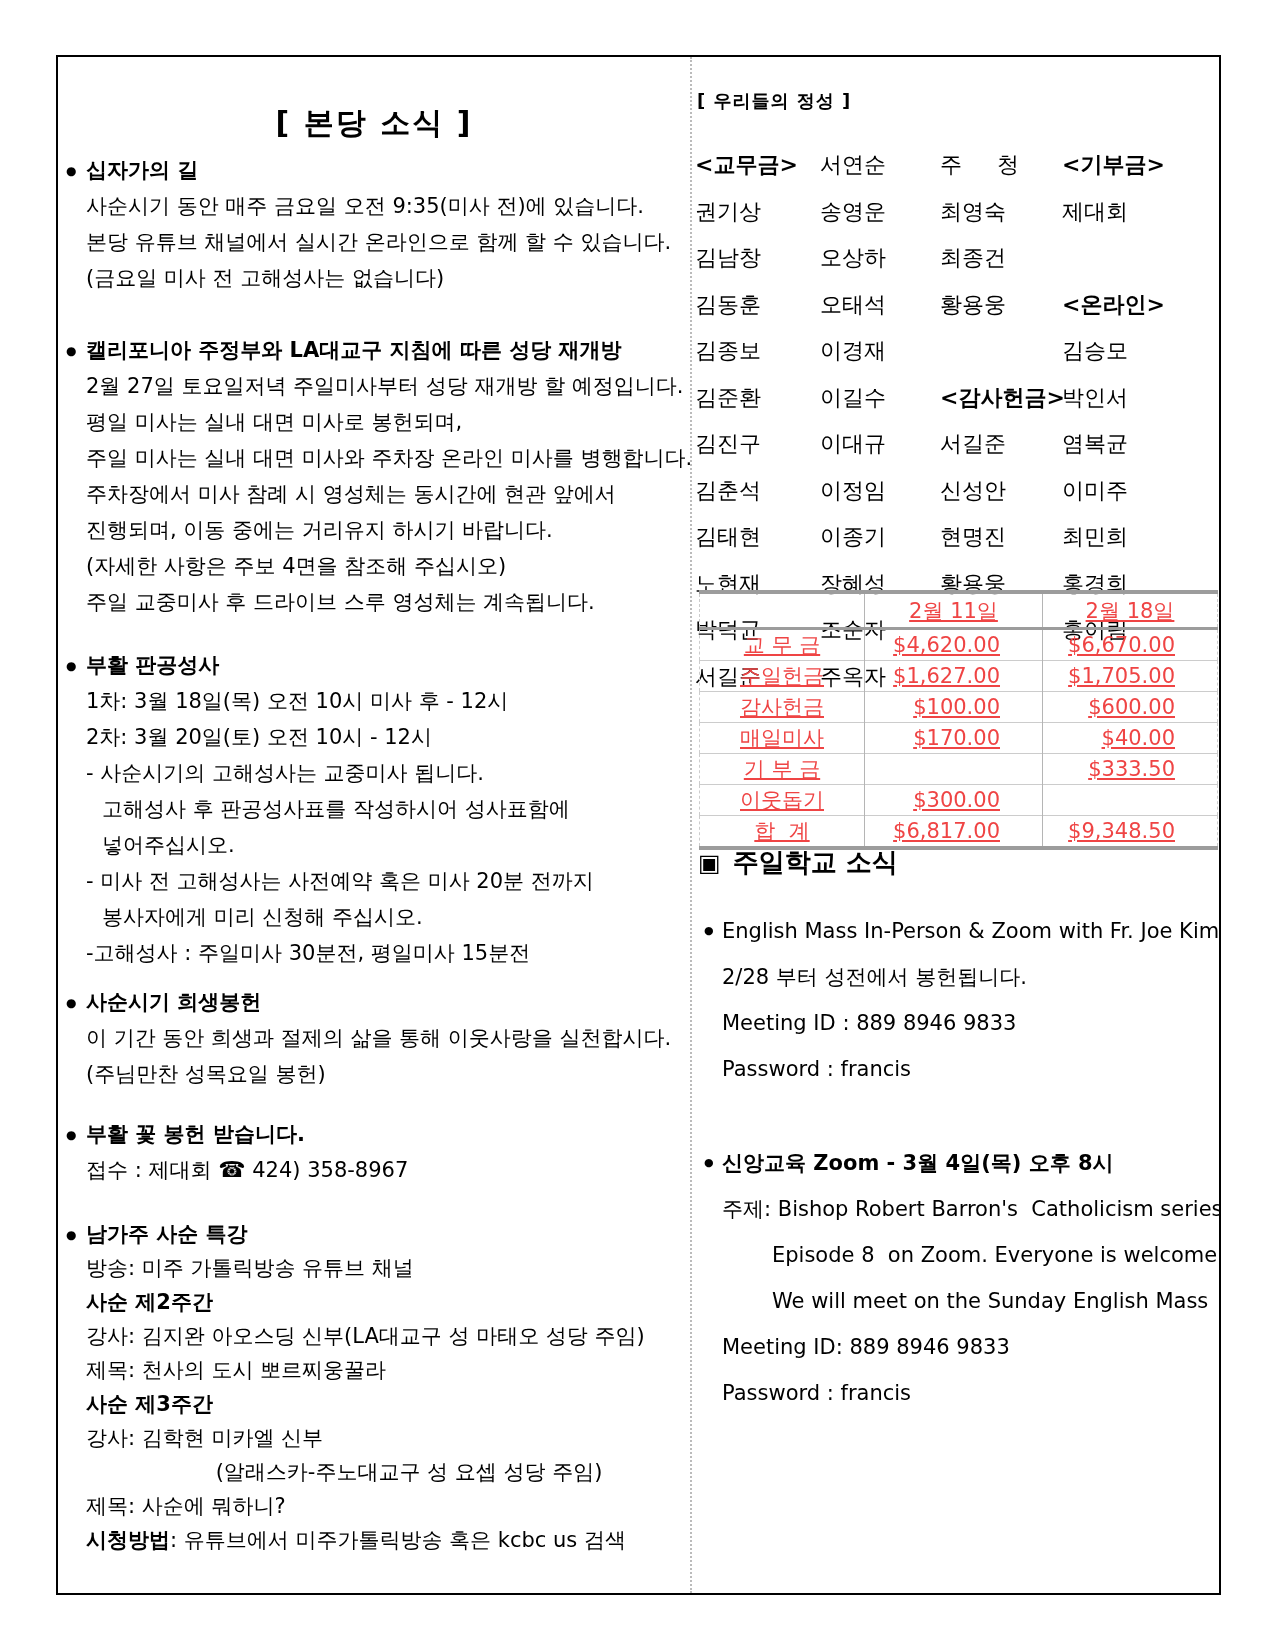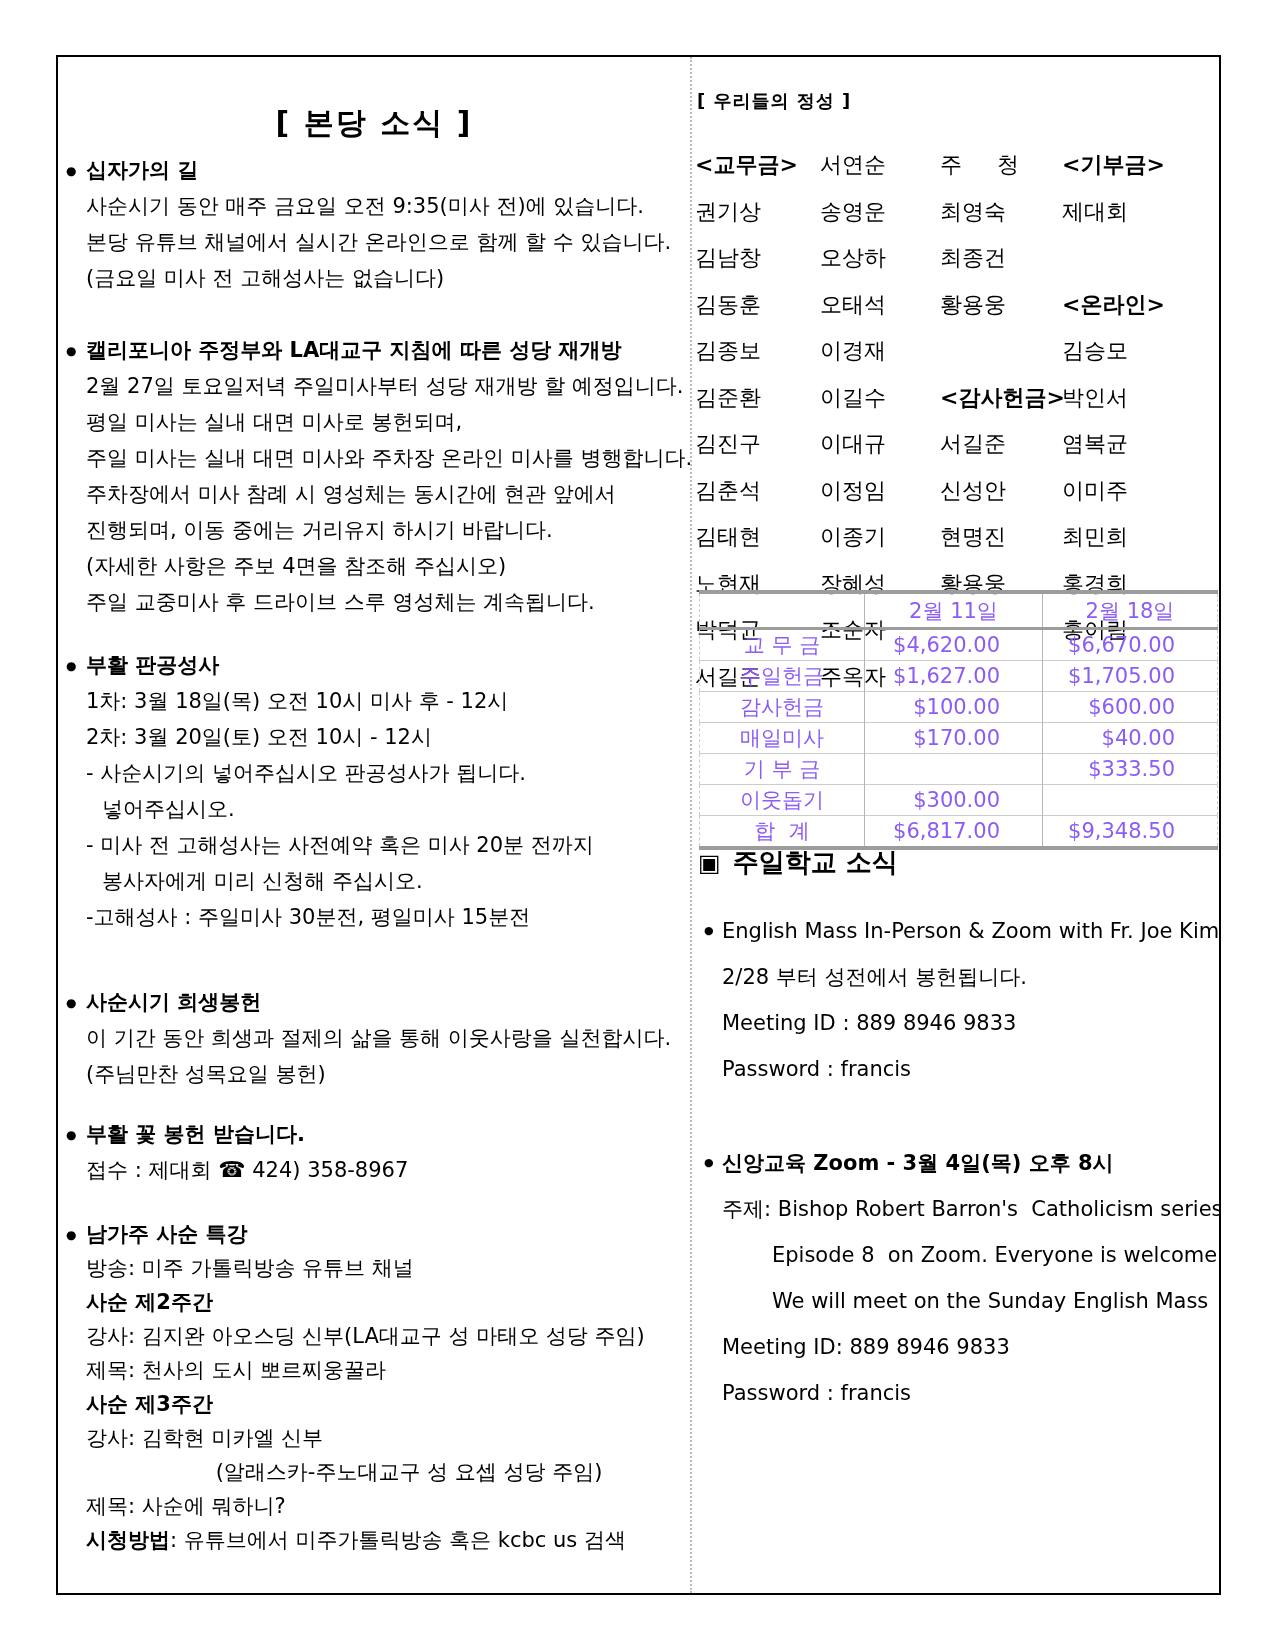--- a/index.html
+++ b/index.html
@@ -23,24 +23,24 @@
 
   
   .ttlR{position:absolute;top:32px;left:639px;font-size:18px;font-weight:bold;letter-spacing:1px;}
   .names{position:absolute;left:637px;top:73px;display:grid;
          grid-template-columns:125px 120px 122px 153px;grid-auto-rows:46.5px;
          font-size:22px;margin-top:20px;}
   .names span{display:block;white-space:pre;}
   .names .b{font-weight:bold;}
 
   .tblwrap{position:absolute;left:641px;top:533px;width:518px;}
-  table.off{border-collapse:collapse;width:100%;color:#8b5cf6;font-size:21px;
+  table.off{border-collapse:collapse;width:100%;color:#ef4444;font-size:21px;
         border-top:4px solid #9c9c9c;border-bottom:4px solid #9c9c9c;
         border-left:1px dashed #cccccc;border-right:1px dashed #cccccc;
-        table-layout:fixed;}
+        table-layout:fixed;text-decoration:underline;}
   table.off th{font-weight:normal;height:31px;border-bottom:3px solid #9c9c9c;}
   table.off td{height:25.5px;border-top:1px solid #cccccc;}
   table.off td+td,table.off th+th{border-left:1px solid #b5b5b5;}
   td.lbl{text-align:center;white-space:pre;}
   td.amt{text-align:right;padding-right:42px;white-space:pre;}
 
   .ssTitle{position:absolute;left:640px;top:788px;font-size:26px;font-weight:bold;}
   .ssTitle .mk{font-size:24px;margin-right:12px;}
   .ssec{position:absolute;left:646px;width:520px;font-size:21px;line-height:46px;}
   .ssec .hd{padding-left:18px;white-space:pre;}
@@ -76,21 +76,22 @@
     <div class="ln">진행되며, 이동 중에는 거리유지 하시기 바랍니다.</div>
     <div class="ln">(자세한 사항은 주보 4면을 참조해 주십시오)</div>
     <div class="ln">주일 교중미사 후 드라이브 스루 영성체는 계속됩니다.</div>
   </div>
 
   <div class="sec" style="top:590px">
     <span class="blt">●</span>
     <div class="hd">부활 판공성사</div>
     <div class="ln">1차: 3월 18일(목) 오전 10시 미사 후 - 12시</div>
     <div class="ln">2차: 3월 20일(토) 오전 10시 - 12시</div>
-    <div class="ln">- 사순시기의 넣어주십시오 판공성사가 됩니다.</div>
+    <div class="ln">- 사순시기의 고해성사는 교중미사 됩니다.</div>
+    <div class="ln l2">고해성사 후 판공성사표를 작성하시어 성사표함에</div>
     <div class="ln l2">넣어주십시오.</div>
     <div class="ln">- 미사 전 고해성사는 사전예약 혹은 미사 20분 전까지</div>
     <div class="ln l2">봉사자에게 미리 신청해 주십시오.</div>
     <div class="ln">-고해성사 : 주일미사 30분전, 평일미사 15분전</div>
   </div>
 
   <div class="sec" style="top:927px">
     <span class="blt">●</span>
     <div class="hd">사순시기 희생봉헌</div>
     <div class="ln">이 기간 동안 희생과 절제의 삶을 통해 이웃사랑을 실천합시다.</div>

